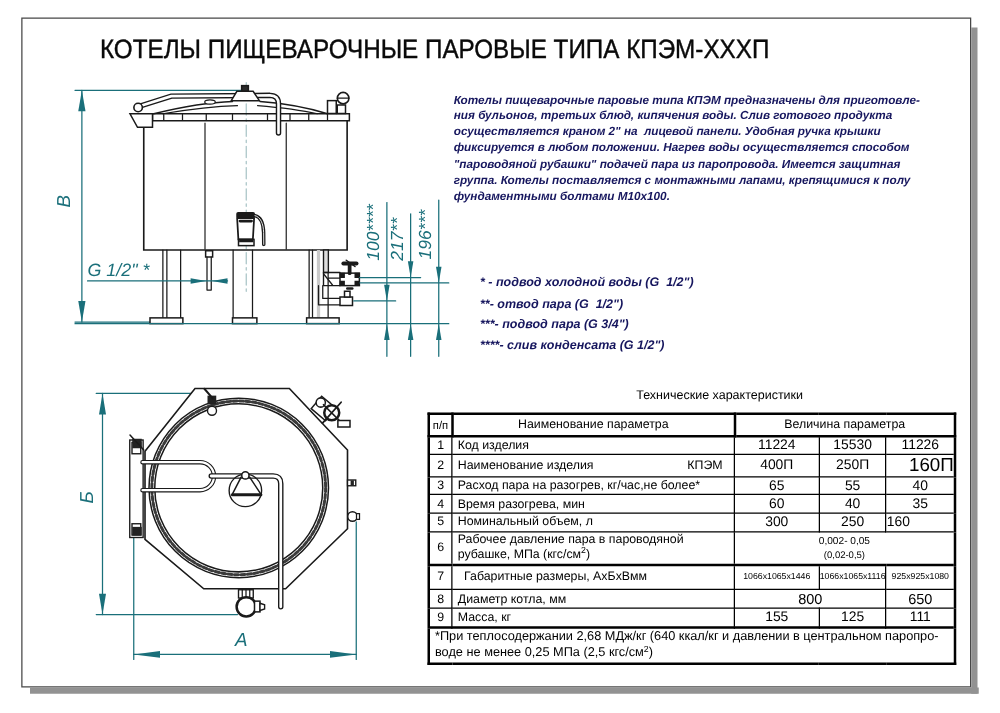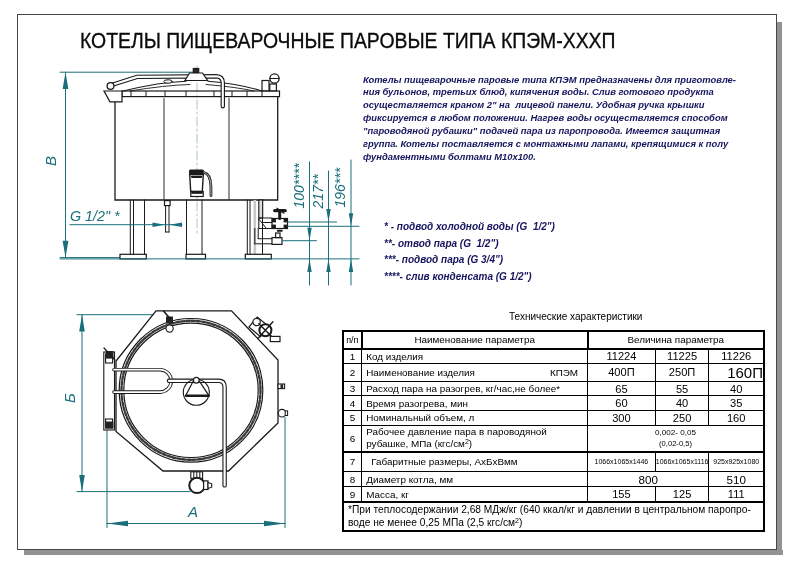--- a/index.html
+++ b/index.html
@@ -43,21 +43,21 @@
         <tr style="height:17.5px;">
  <td style="border:2px solid #000;font-size:9px;text-align:center;">п/п</td>
  <td style="border:2px solid #000;font-size:9.9px;text-align:center;">Наименование параметра</td>
  <td colspan="3" style="border:2px solid #000;font-size:9.9px;text-align:center;">Величина параметра</td>
 </tr>
 
 <tr style="height:14.7px;">
  <td style="border:1px solid #000;border-left:2px solid #000;font-size:9.9px;text-align:center;">1</td>
  <td style="border:1px solid #000;font-size:9.9px;padding-left:4px;">Код изделия</td>
  <td style="border:1px solid #000;font-size:11.1px;text-align:center;">11224</td>
- <td style="border:1px solid #000;font-size:11.1px;text-align:center;">11225</td>
+ <td style="border:1px solid #000;font-size:11.1px;text-align:center;">15530</td>
  <td style="border:1px solid #000;border-right:2px solid #000;font-size:11.1px;text-align:center;">11226</td>
 </tr>
 
 <tr style="height:14.7px;">
  <td style="border:1px solid #000;border-left:2px solid #000;font-size:9.9px;text-align:center;">2</td>
  <td style="border:1px solid #000;font-size:9.9px;padding-left:4px;">Наименование изделия<span style="float:right;padding-right:9px;">КПЭМ</span></td>
  <td style="border:1px solid #000;font-size:11.1px;text-align:center;">400П</td>
  <td style="border:1px solid #000;font-size:11.1px;text-align:center;">250П</td>
  <td style="border:1px solid #000;border-right:2px solid #000;font-size:15px;text-align:right;">160П</td>
 </tr>
@@ -76,42 +76,42 @@
  <td style="border:1px solid #000;font-size:11.1px;text-align:center;">60</td>
  <td style="border:1px solid #000;font-size:11.1px;text-align:center;">40</td>
  <td style="border:1px solid #000;border-right:2px solid #000;font-size:11.1px;text-align:center;">35</td>
 </tr>
 
 <tr style="height:14.7px;">
  <td style="border:1px solid #000;border-left:2px solid #000;font-size:9.9px;text-align:center;">5</td>
  <td style="border:1px solid #000;font-size:9.9px;padding-left:4px;">Номинальный объем, л</td>
  <td style="border:1px solid #000;font-size:11.1px;text-align:center;">300</td>
  <td style="border:1px solid #000;font-size:11.1px;text-align:center;">250</td>
- <td style="border:1px solid #000;border-right:2px solid #000;font-size:11.1px;text-align:center;">160</td>
+ <td style="border:1px solid #000;border-right:2px solid #000;font-size:11.1px;">160</td>
 </tr>
 
 <tr style="height:26px;">
  <td style="border:1px solid #000;border-left:2px solid #000;font-size:9.9px;text-align:center;">6</td>
  <td style="border:1px solid #000;font-size:9.9px;padding-left:4px;white-space:normal;line-height:12.6px;">Рабочее давление пара в пароводяной рубашке, МПа (кгс/см<span style="font-size:7px;vertical-align:3.5px;line-height:0;">2</span>)</td>
  <td colspan="3" style="border:1px solid #000;border-right:2px solid #000;font-size:8.1px;text-align:center;line-height:11px;">0,002- 0,05<br><span style="font-size:7.6px;">(0,02-0,5)</span></td>
 </tr>
 
 <tr style="height:19.5px;">
  <td style="border:1px solid #000;border-left:2px solid #000;border-top:2px solid #000;font-size:9.9px;text-align:center;">7</td>
  <td style="border:1px solid #000;border-top:2px solid #000;font-size:9.9px;padding-left:9px;">Габаритные размеры, АхБхВмм</td>
  <td style="border:1px solid #000;border-top:2px solid #000;font-size:7px;text-align:center;">1066х1065х1446</td>
  <td style="border:1px solid #000;border-top:2px solid #000;font-size:7px;text-align:center;">1066х1065х1116</td>
  <td style="border:1px solid #000;border-top:2px solid #000;border-right:2px solid #000;font-size:7px;text-align:center;">925х925х1080</td>
 </tr>
 
 <tr style="height:15.5px;">
  <td style="border:1px solid #000;border-left:2px solid #000;font-size:9.9px;text-align:center;">8</td>
  <td style="border:1px solid #000;font-size:9.9px;padding-left:4px;">Диаметр котла, мм</td>
  <td colspan="2" style="border:1px solid #000;font-size:11.6px;text-align:center;">800</td>
- <td style="border:1px solid #000;border-right:2px solid #000;font-size:11.6px;text-align:center;">510</td>
+ <td style="border:1px solid #000;border-right:2px solid #000;font-size:11.6px;text-align:center;">650</td>
 </tr>
 
 <tr style="height:15.5px;">
  <td style="border:1px solid #000;border-left:2px solid #000;font-size:9.9px;text-align:center;">9</td>
  <td style="border:1px solid #000;font-size:9.9px;padding-left:4px;">Масса, кг</td>
  <td style="border:1px solid #000;font-size:11.1px;text-align:center;">155</td>
  <td style="border:1px solid #000;font-size:11.1px;text-align:center;">125</td>
  <td style="border:1px solid #000;border-right:2px solid #000;font-size:11.1px;text-align:center;">111</td>
 </tr>
 

